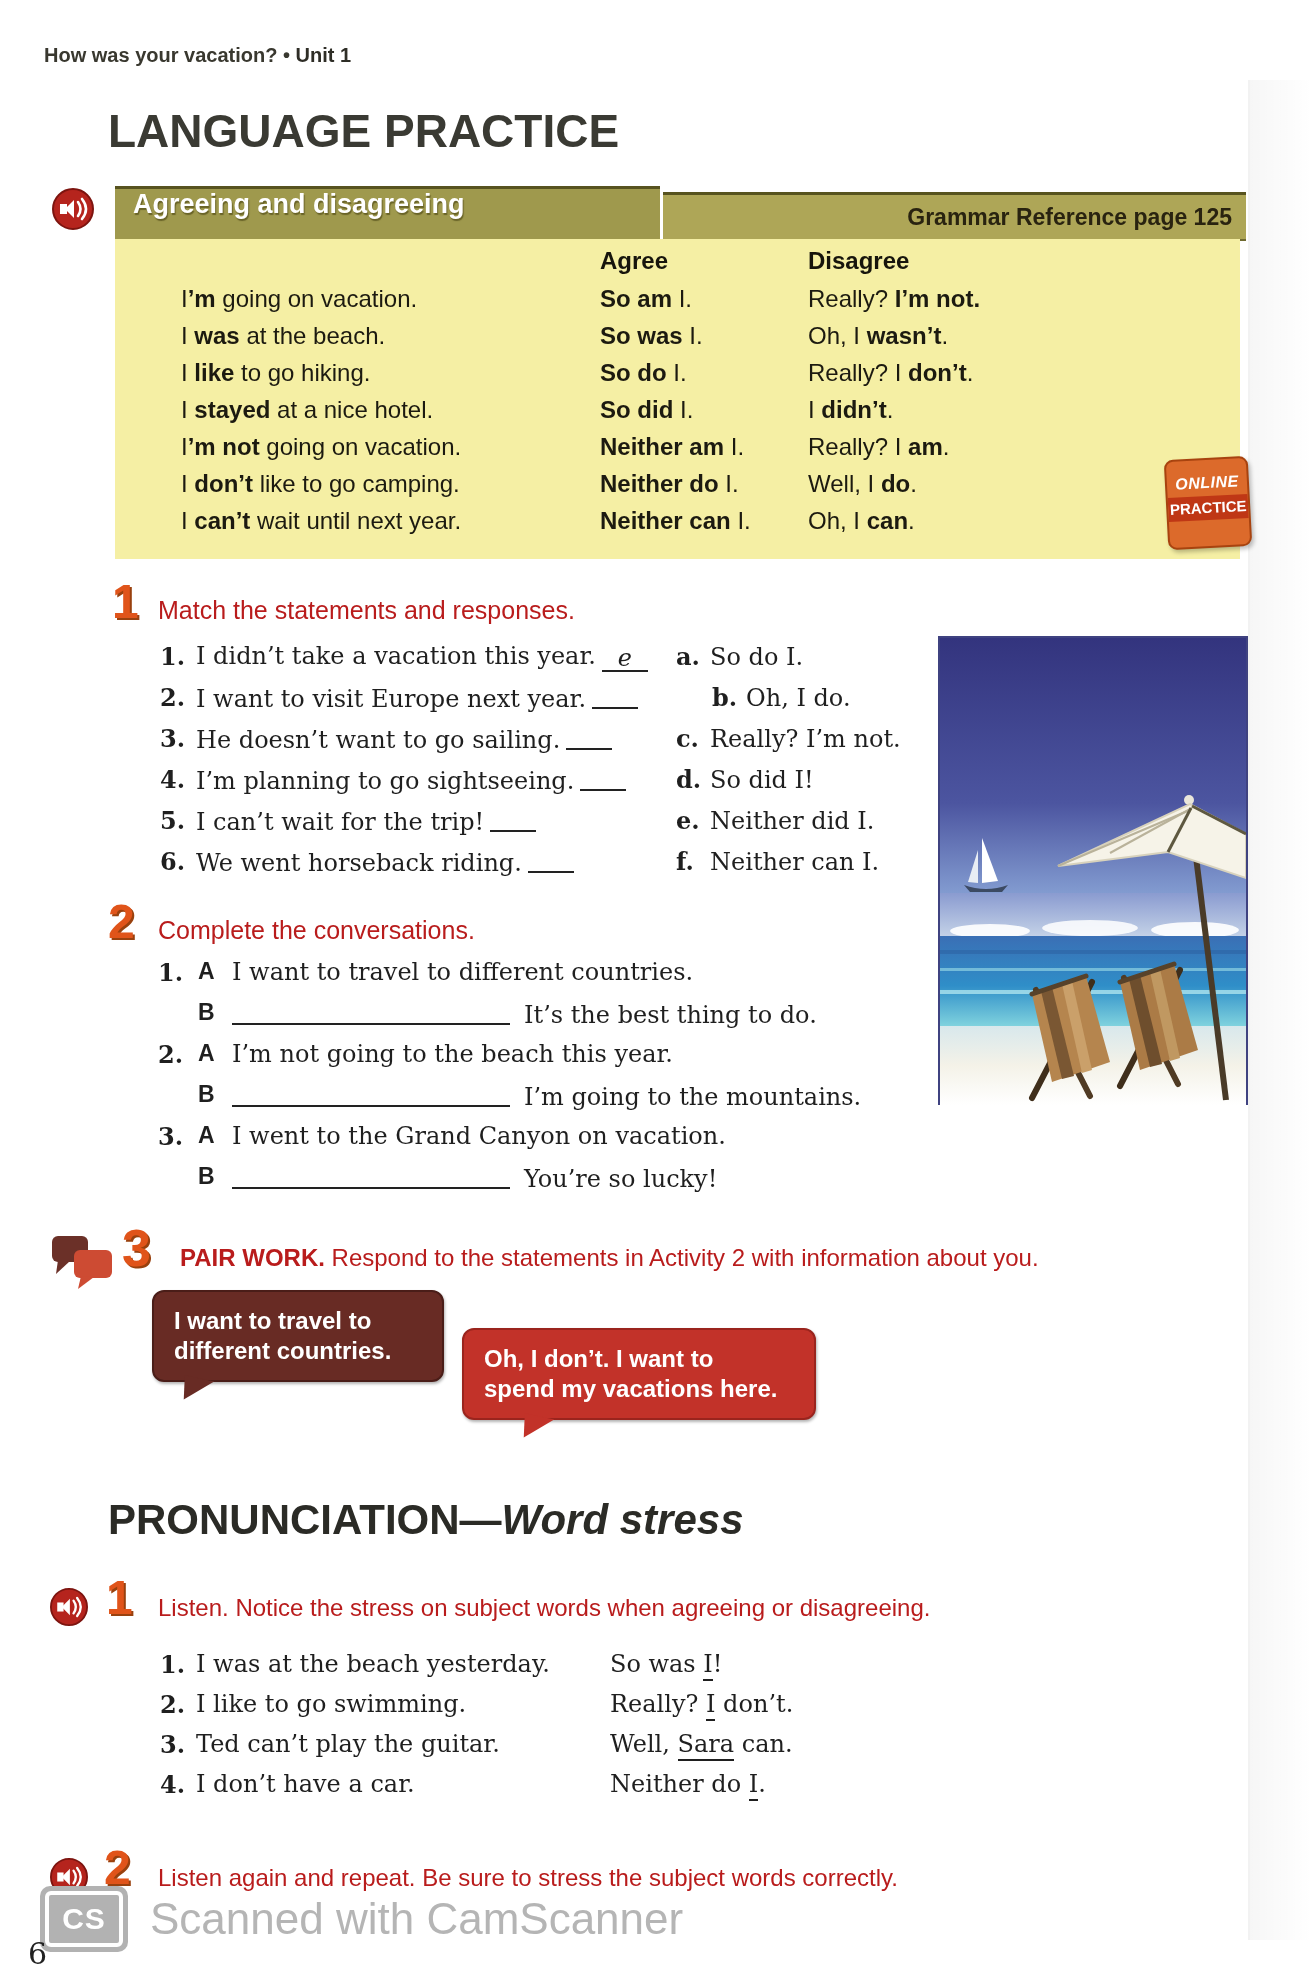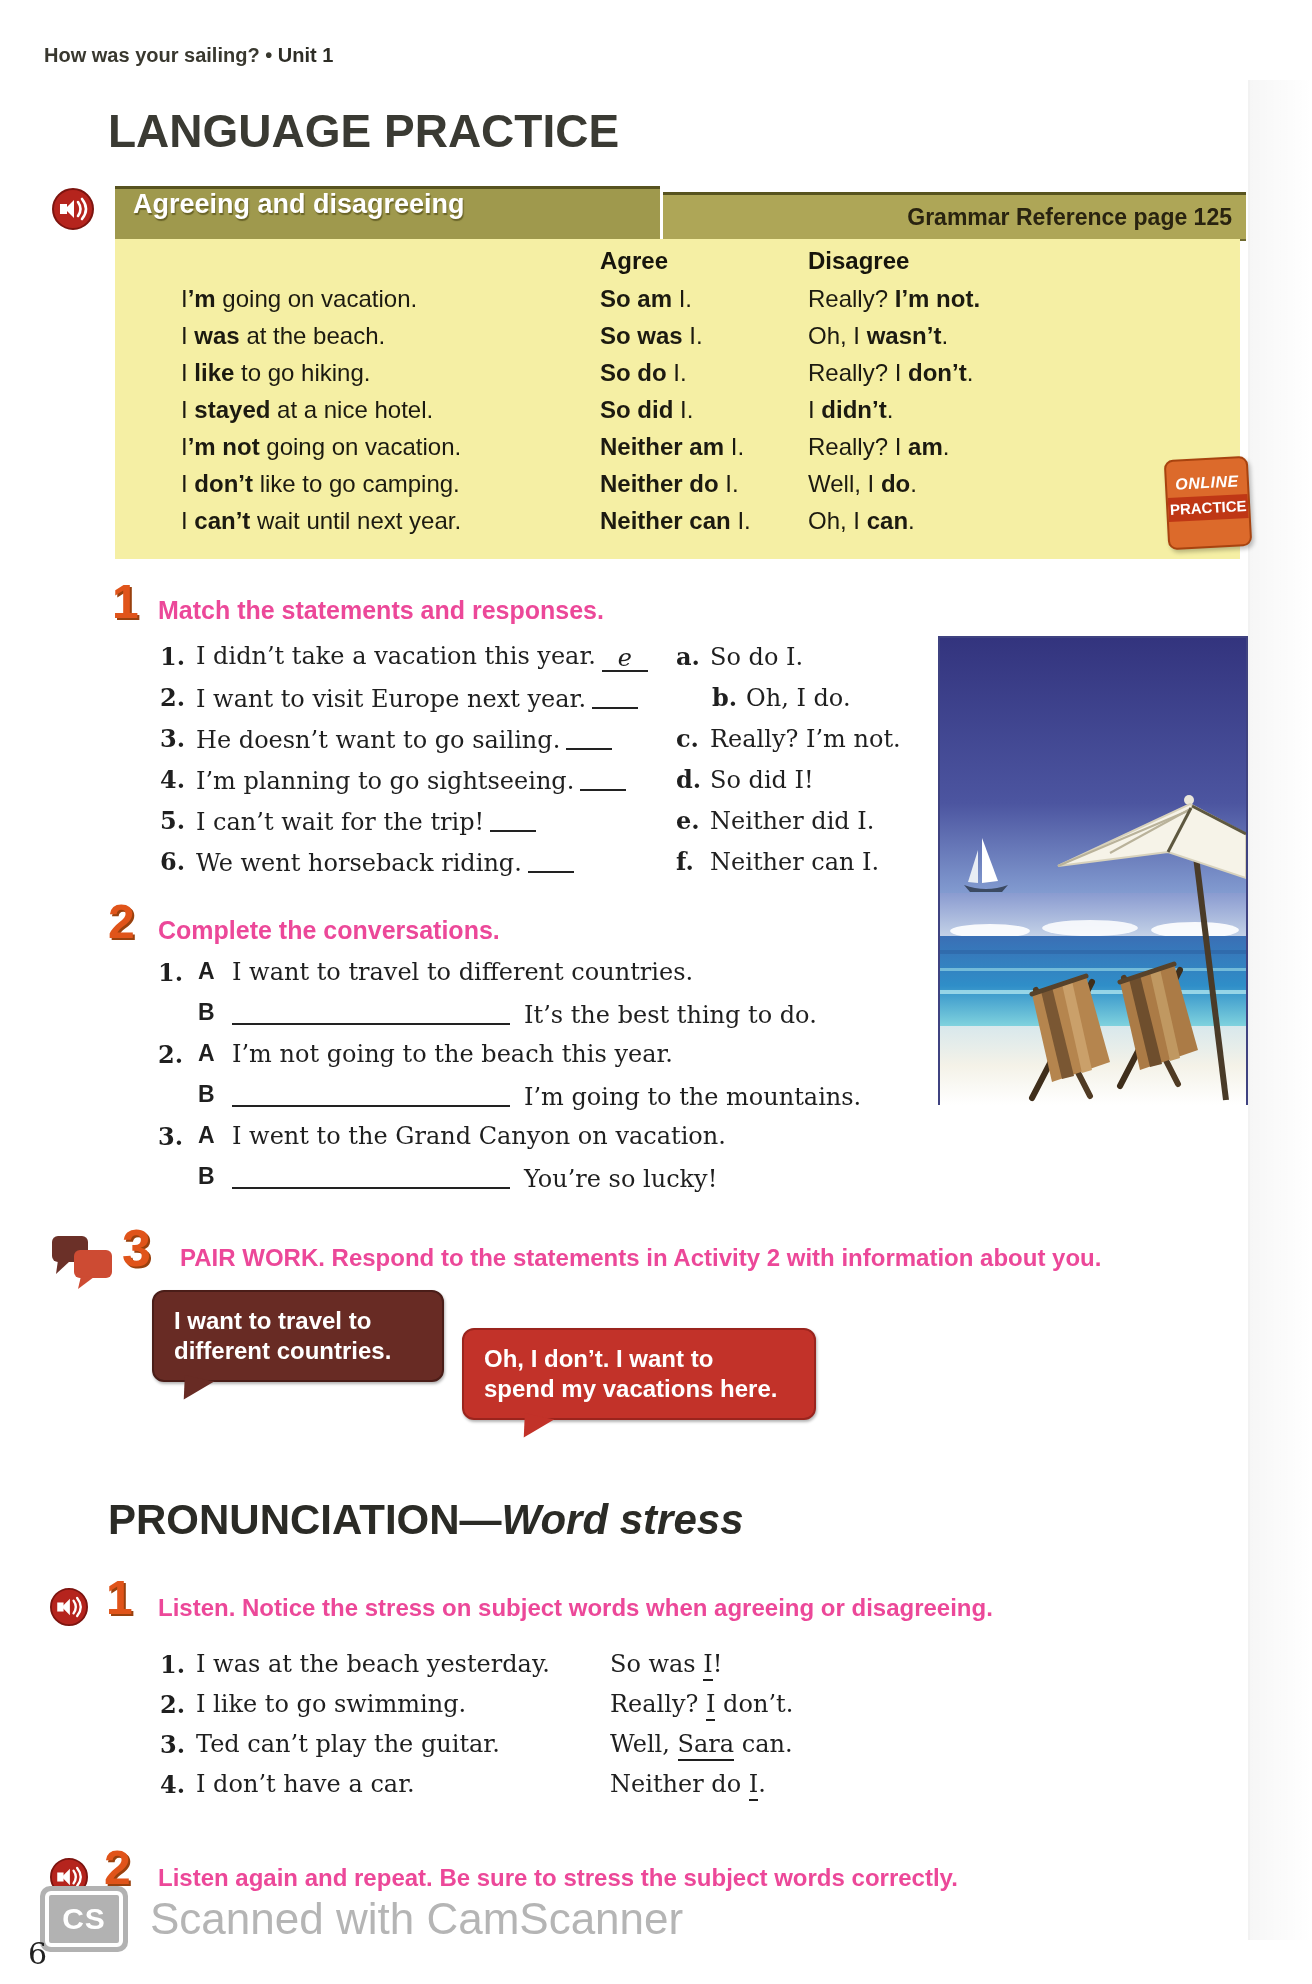--- a/index.html
+++ b/index.html
@@ -35,21 +35,21 @@
       border:2px solid #a8430f;border-radius:9px;transform:rotate(-3deg);
       box-shadow:2px 3px 4px rgba(0,0,0,.25);overflow:hidden;}
   .online-badge .l1{margin-top:14px;text-align:center;color:#fff;font-style:italic;font-weight:800;font-size:16px;letter-spacing:.5px;}
   .online-badge .l2{margin-top:4px;background:#bf3715;color:#fff;text-align:center;font-weight:800;font-size:15px;padding:3px 0 4px;}
 
   
   .audio{width:42px;height:42px;}
   
   .act-num{font-weight:800;color:#e0541a;text-shadow:2px 2px 0 #99410e;line-height:1;}
 
-  .act-head{font-weight:700;font-size:25px;color:#ec4899;}
+  .act-head{font-weight:400;font-size:25px;color:#b91c1c;}
 
   
   .a1-item{position:absolute;font-size:24px;}
   .a1-item .n{position:absolute;left:0;font-family:"DejaVu Serif",serif;font-weight:700;}
   .a1-item .tx{position:absolute;left:36px;white-space:nowrap;}
   .blank-short{display:inline-block;width:46px;border-bottom:2px solid #222;text-align:center;
       font-style:italic;height:24px;line-height:24px;vertical-align:-2px;margin-left:6px;}
   .a1-resp{position:absolute;font-size:24px;white-space:nowrap;}
   .a1-resp .lt{display:inline-block;width:34px;font-family:"DejaVu Serif",serif;font-weight:700;}
 
@@ -95,21 +95,21 @@
   .photo{left:938px;top:636px;width:306px;height:467px;border:2px solid #3f4280;border-bottom:none;}
 </style>
 </head>
 <body>
 
 <div class="page">
 
   <div class="abs edge-right"></div>
   <div class="abs edge-corner"></div>
 
-  <div class="abs unit-line"><span>How was your sailing? • </span><b>Unit 1</b></div>
+  <div class="abs unit-line"><span>How was your vacation? • </span><b>Unit 1</b></div>
 
   <div class="abs page-title">LANGUAGE PRACTICE</div>
 
   <svg class="abs audio" style="left:52px;top:188px;" viewBox="0 0 42 42">
     <circle cx="21" cy="21" r="20" fill="#b5241d" stroke="#7d140f" stroke-width="2"></circle>
     <rect x="8" y="16" width="7" height="10" fill="#fff"></rect>
     <polygon points="13,21 22,12 22,30" fill="#fff"></polygon>
     <path d="M26 14 q5 7 0 14" stroke="#fff" stroke-width="2.6" fill="none" stroke-linecap="round"></path>
     <path d="M30 11 q8 10 0 20" stroke="#fff" stroke-width="2.6" fill="none" stroke-linecap="round"></path>
   </svg>

